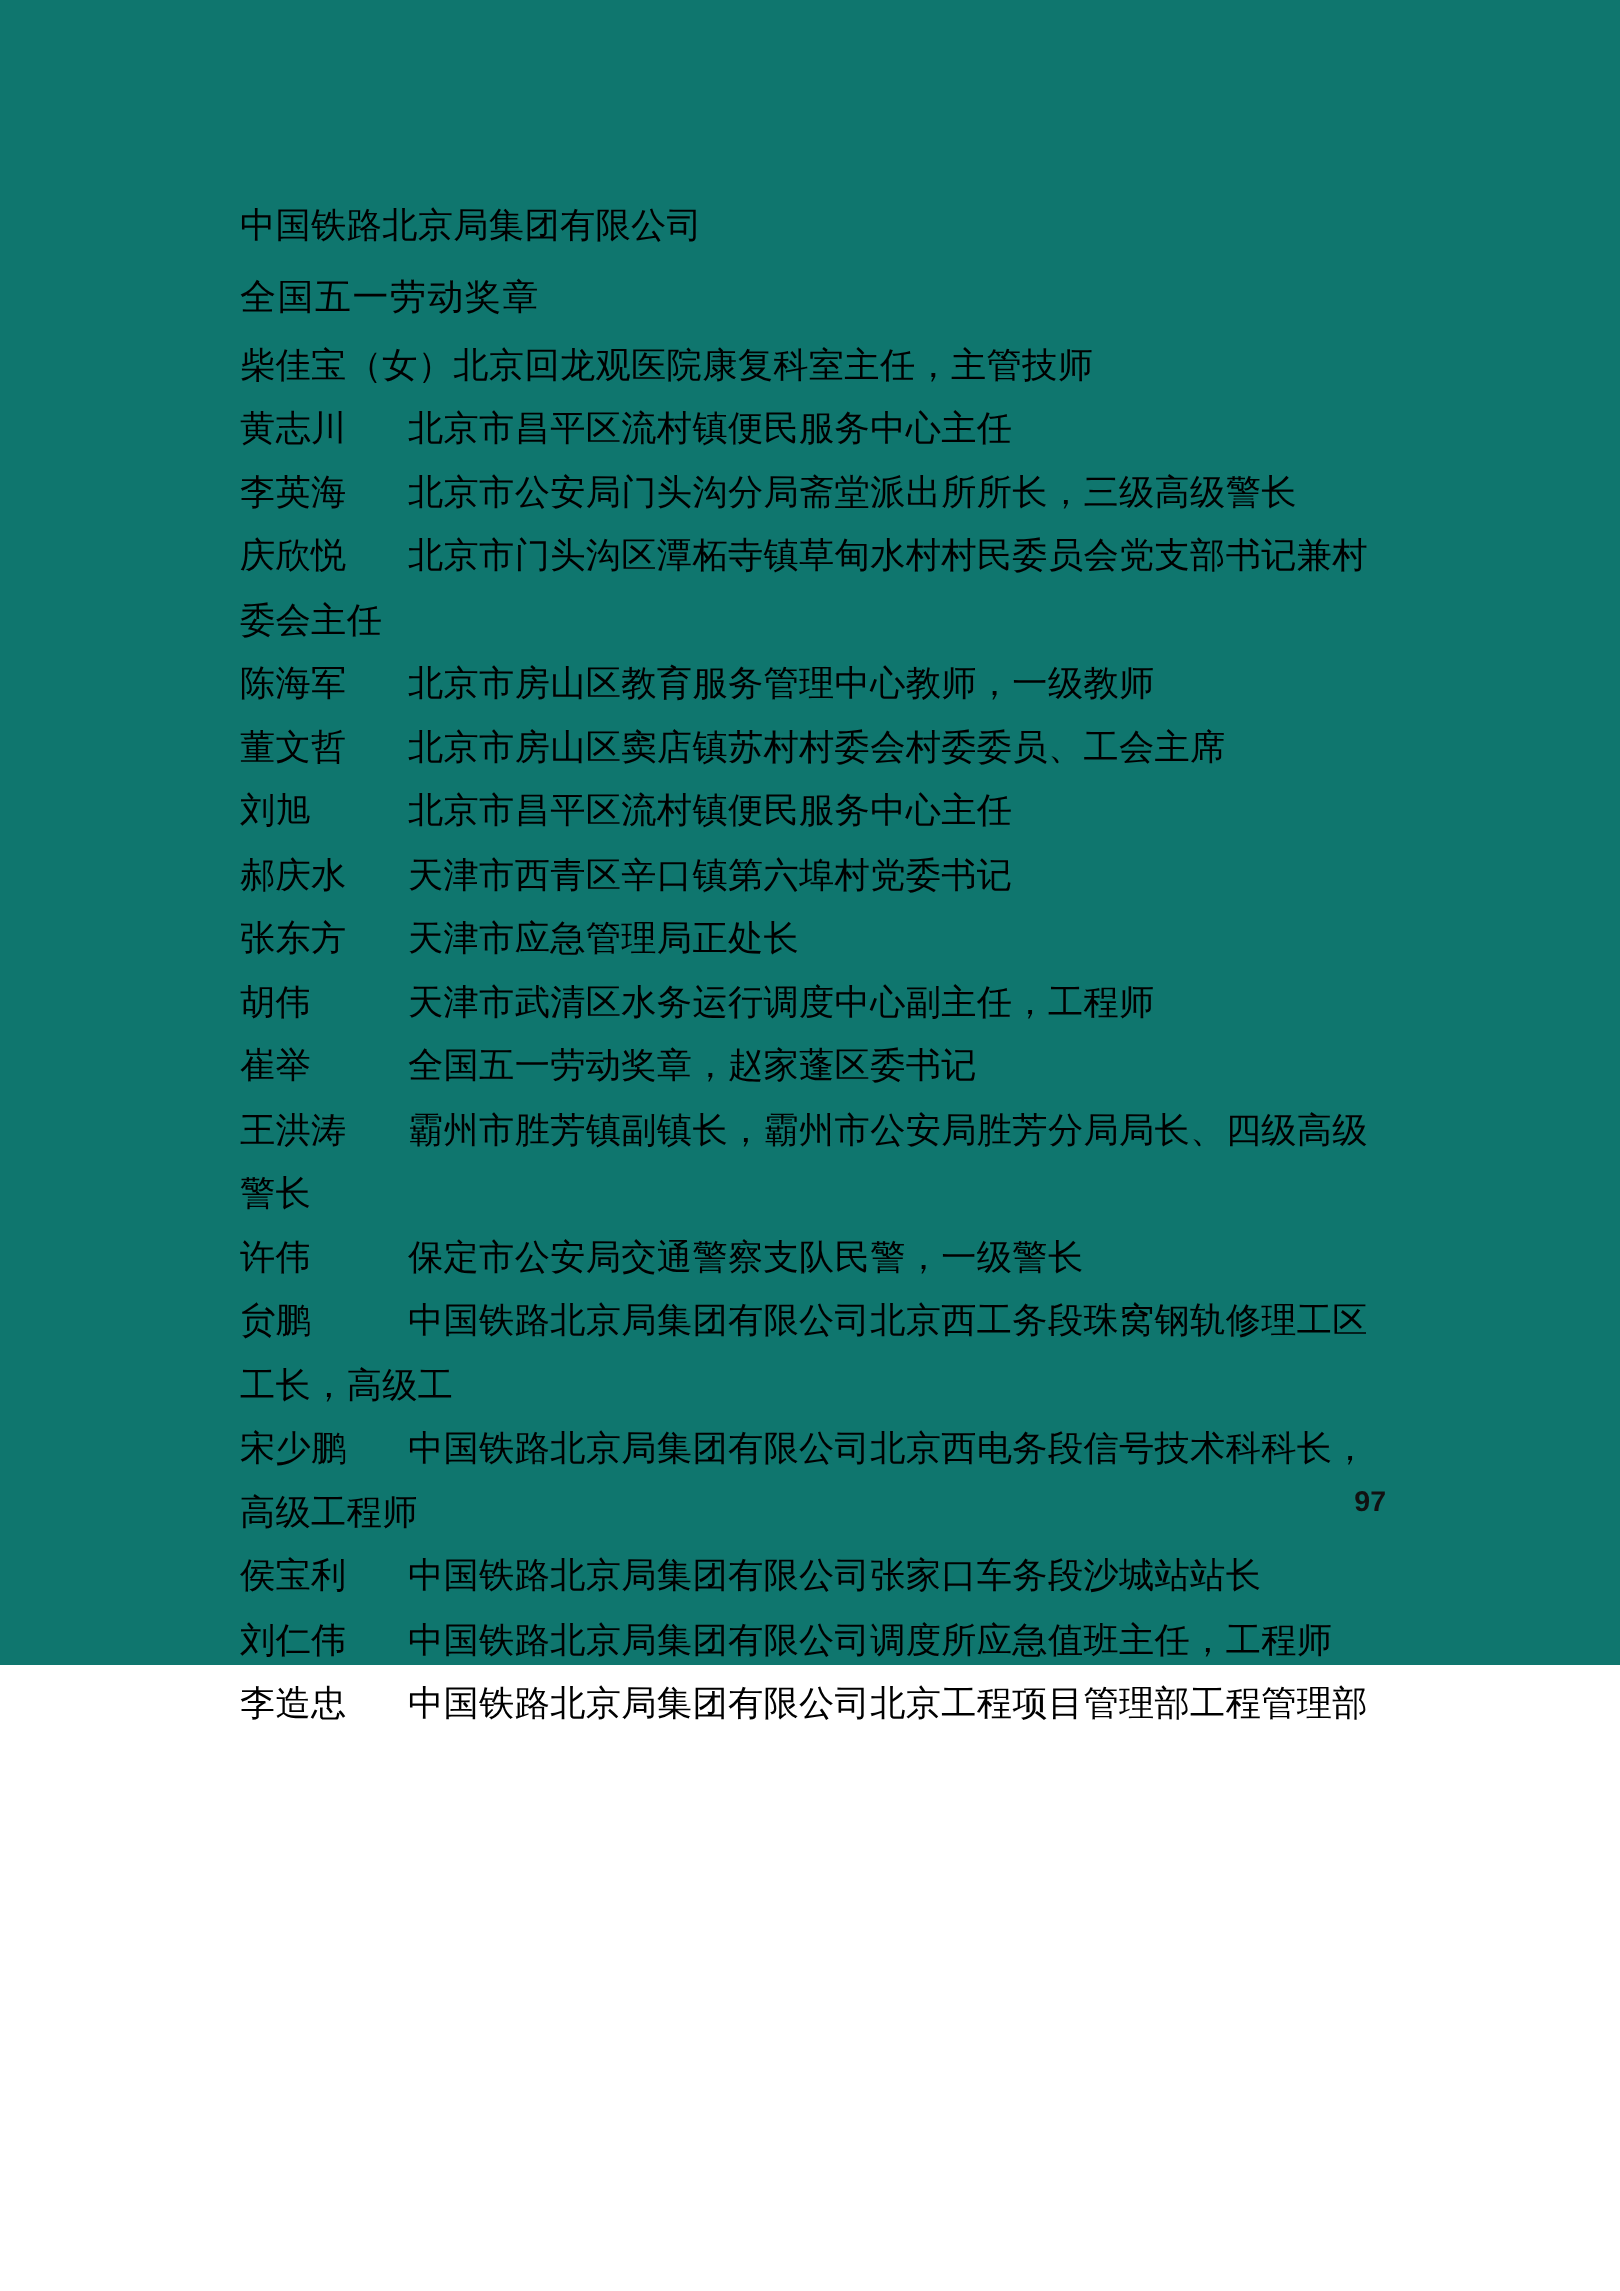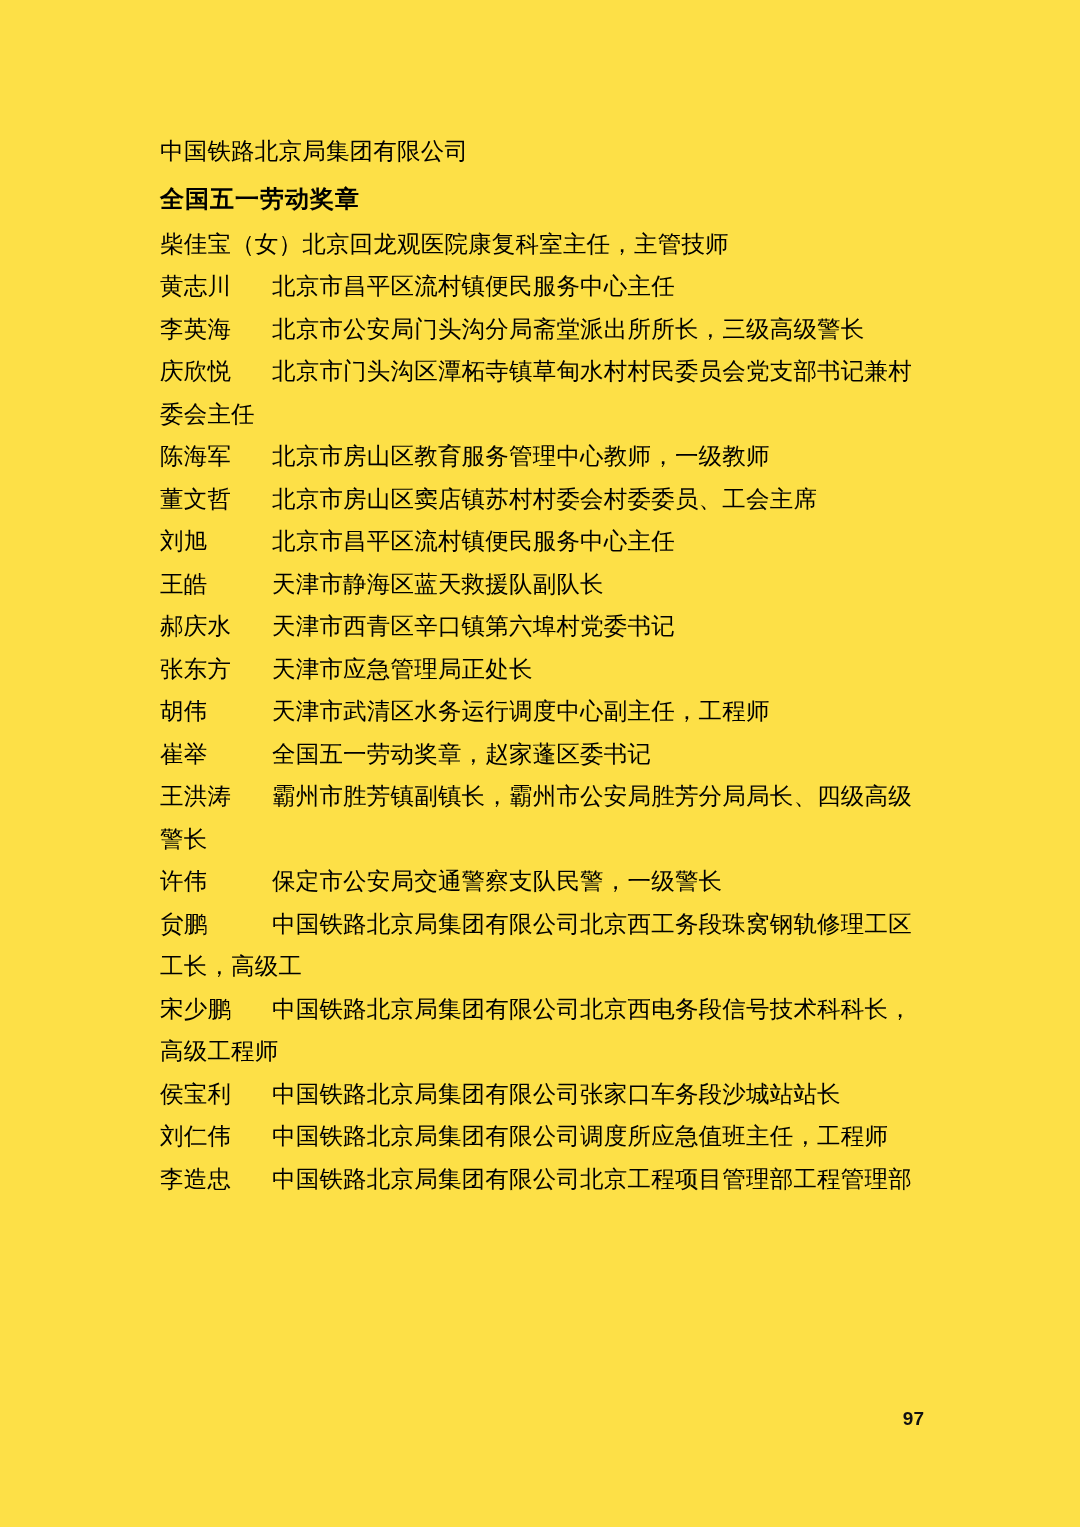--- a/index.html
+++ b/index.html
@@ -13,39 +13,39 @@
     font-family: "Liberation Serif", "DejaVu Serif", serif;
     color: #000000;
     position: relative;
     overflow: hidden;
   }
   .page {
     position: absolute;
     left: 0;
     top: 0;
     width: 1080px;
-    height: 1527px;
-    background: #fde047;
+    height: 1110px;
+    background: #0f766e;
   }
   .content {
     position: absolute;
     left: 160px;
     top: 130px;
     width: 770px;
   }
   .line {
     font-size: 23.5px;
     line-height: 42.5px;
     white-space: pre;
     letter-spacing: 0.2px;
   }
   .heading {
     font-size: 24px;
     line-height: 48px;
-    font-weight: bold;
+    font-weight: normal;
     letter-spacing: 1px;
     margin-top: 2px;
     white-space: pre;
   }
   .entry {
     font-size: 23.5px;
     line-height: 42.5px;
     white-space: pre-wrap;
     letter-spacing: 0.2px;
   }
@@ -73,21 +73,20 @@
 
     <div class="heading">全国五一劳动奖章</div>
 
     <div class="entry"><span class="nm">柴佳宝（女）</span><span>北京回龙观医院康复科室主任，主管技师</span></div>
     <div class="entry"><span class="nm">黄志川</span><span>北京市昌平区流村镇便民服务中心主任</span></div>
     <div class="entry"><span class="nm">李英海</span><span>北京市公安局门头沟分局斋堂派出所所长，三级高级警长</span></div>
     <div class="entry"><span class="nm">庆欣悦</span><span>北京市门头沟区潭柘寺镇草甸水村村民委员会党支部书记兼村委会主任</span></div>
     <div class="entry"><span class="nm">陈海军</span><span>北京市房山区教育服务管理中心教师，一级教师</span></div>
     <div class="entry"><span class="nm">董文哲</span><span>北京市房山区窦店镇苏村村委会村委委员、工会主席</span></div>
     <div class="entry"><span class="nm">刘旭</span><span>北京市昌平区流村镇便民服务中心主任</span></div>
-    <div class="entry"><span class="nm">王皓</span><span>天津市静海区蓝天救援队副队长</span></div>
     <div class="entry"><span class="nm">郝庆水</span><span>天津市西青区辛口镇第六埠村党委书记</span></div>
     <div class="entry"><span class="nm">张东方</span><span>天津市应急管理局正处长</span></div>
     <div class="entry"><span class="nm">胡伟</span><span>天津市武清区水务运行调度中心副主任，工程师</span></div>
     <div class="entry"><span class="nm">崔举</span><span>全国五一劳动奖章，赵家蓬区委书记</span></div>
     <div class="entry"><span class="nm">王洪涛</span><span>霸州市胜芳镇副镇长，霸州市公安局胜芳分局局长、四级高级警长</span></div>
     <div class="entry"><span class="nm">许伟</span><span>保定市公安局交通警察支队民警，一级警长</span></div>
     <div class="entry"><span class="nm">贠鹏</span><span>中国铁路北京局集团有限公司北京西工务段珠窝钢轨修理工区工长，高级工</span></div>
     <div class="entry"><span class="nm">宋少鹏</span><span>中国铁路北京局集团有限公司北京西电务段信号技术科科长，高级工程师</span></div>
     <div class="entry"><span class="nm">侯宝利</span><span>中国铁路北京局集团有限公司张家口车务段沙城站站长</span></div>
     <div class="entry"><span class="nm">刘仁伟</span><span>中国铁路北京局集团有限公司调度所应急值班主任，工程师</span></div>

